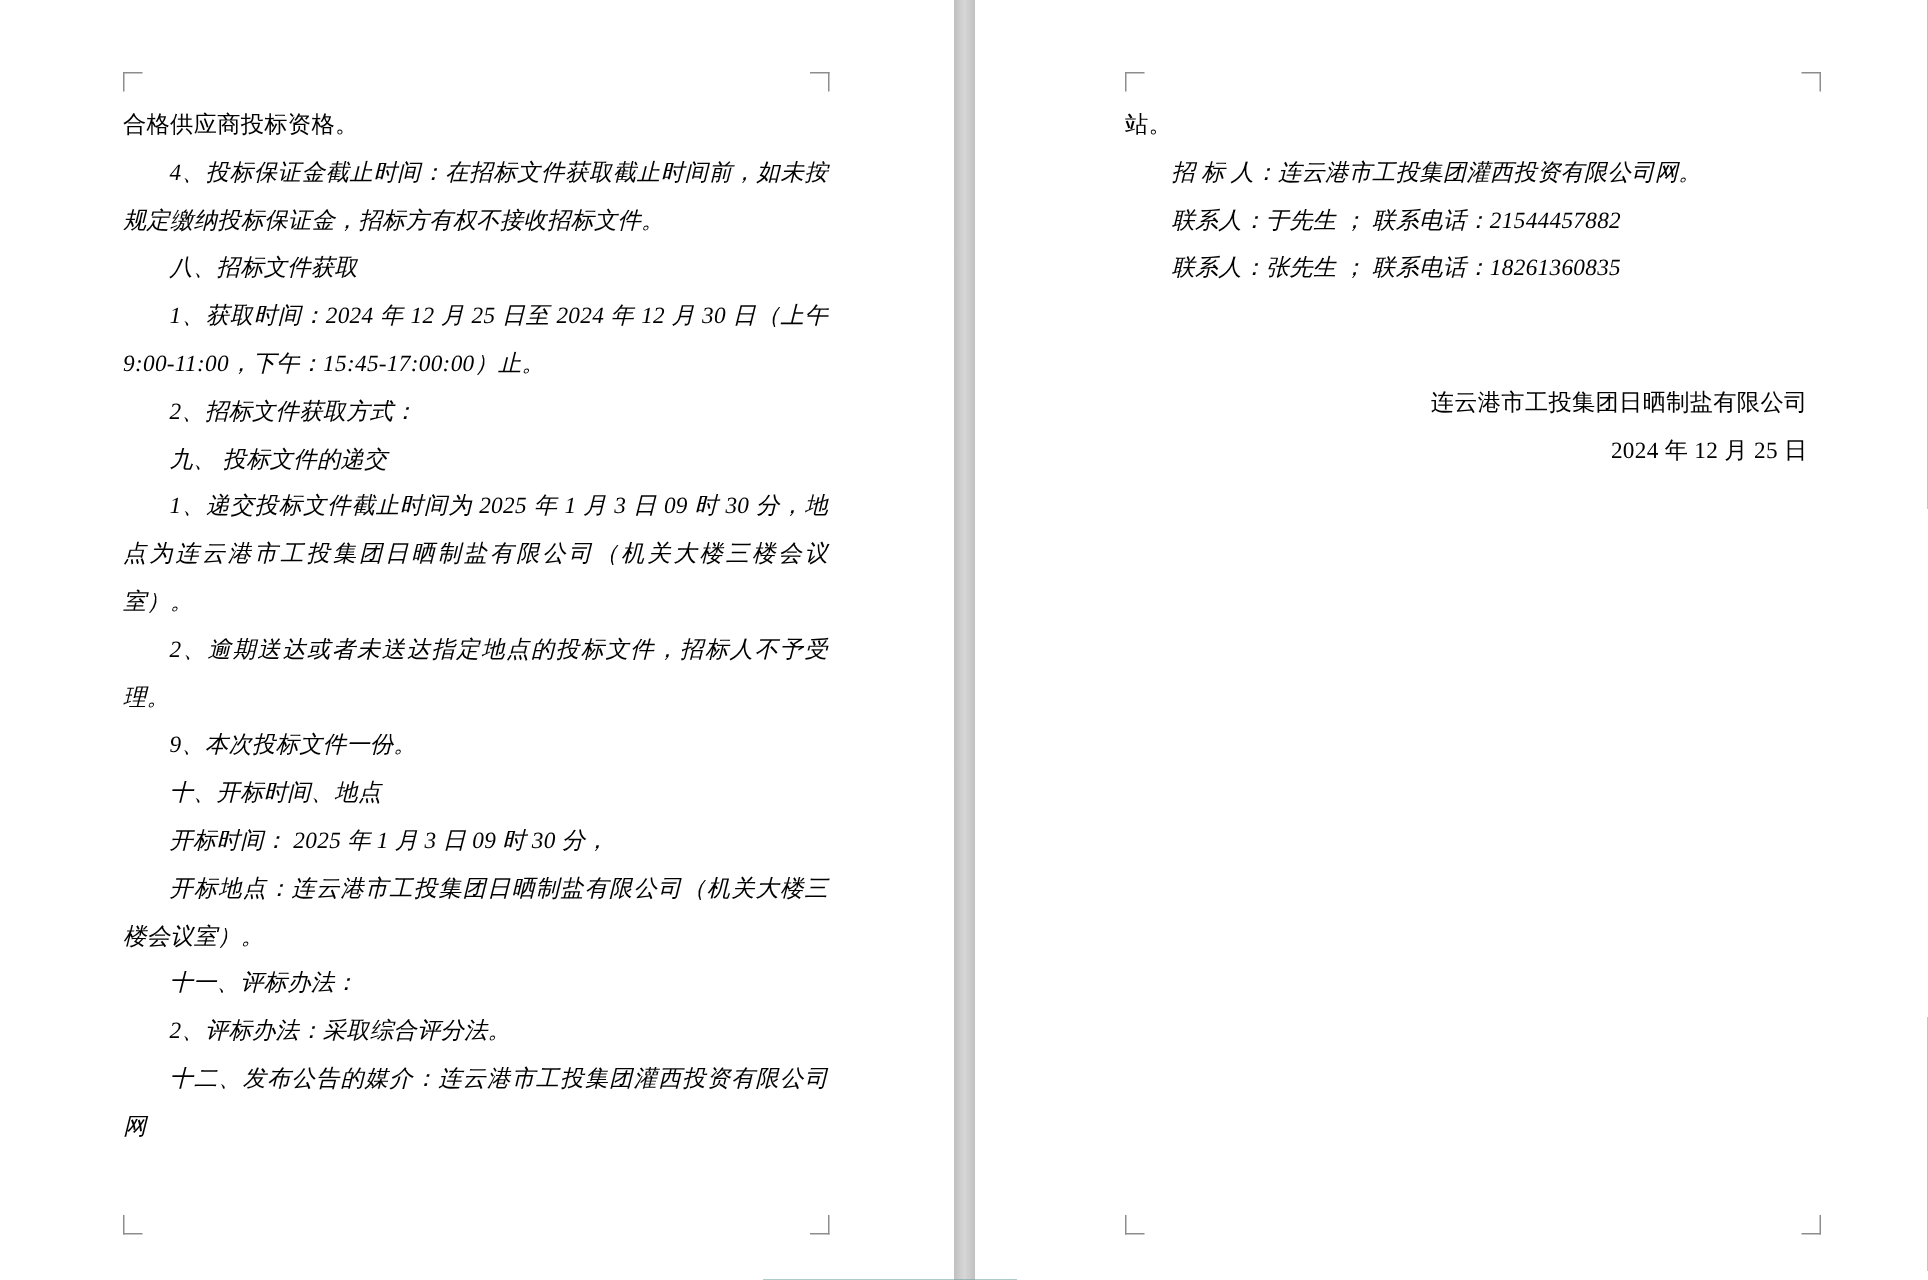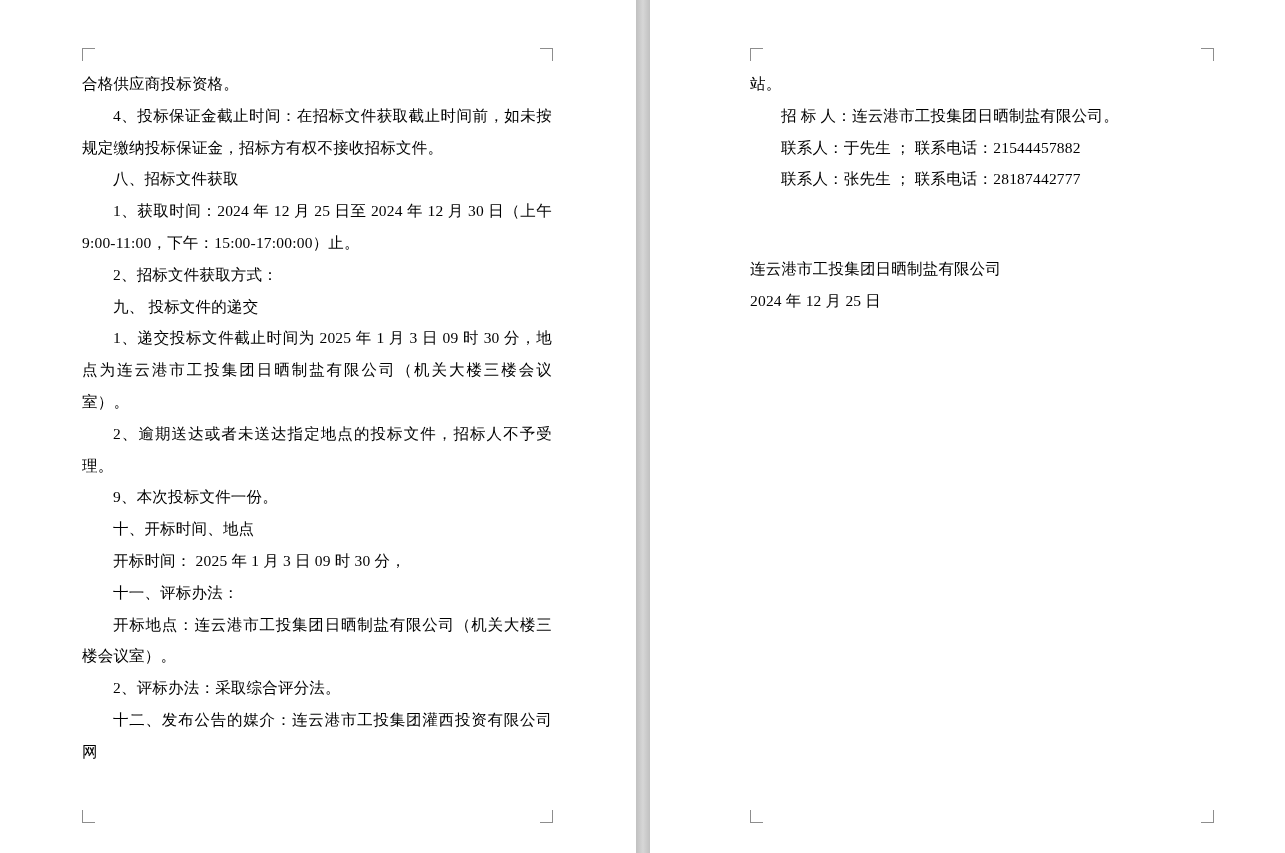--- a/index.html
+++ b/index.html
@@ -79,27 +79,28 @@
   .page-right .content.inner {
     left: 0;
   }
   p {
     margin: 0;
     text-align: justify;
     text-justify: inter-ideograph;
   }
   .indent {
     text-indent: 2em;
+    font-style: italic;
   }
   .sig {
     margin-top: 58px;
     text-align: center;
     width: 400px;
   }
-  .sig p { text-align: left; }
+  .sig p { text-align: right; }
   .scroll-shadow-left {
     position: absolute;
     left: 636px;
     top: 0;
     width: 7px;
     height: 853px;
     background: linear-gradient(to right, rgba(0,0,0,0.10), rgba(0,0,0,0));
   }
   .scroll-shadow-right {
     position: absolute;
@@ -117,47 +118,47 @@
 
   <div class="page page-left">
     <div class="mark tl"></div>
     <div class="mark tr"></div>
     <div class="mark bl"></div>
     <div class="mark br"></div>
     <div class="content">
       <p>合格供应商投标资格。</p>
       <p class="indent">4、投标保证金截止时间：在招标文件获取截止时间前，如未按规定缴纳投标保证金，招标方有权不接收招标文件。</p>
       <p class="indent">八、招标文件获取</p>
-      <p class="indent">1、获取时间：2024 年 12 月 25 日至 2024 年 12 月 30 日（上午 9:00-11:00，下午：15:00-17:00:00）止。</p>
+      <p class="indent">1、获取时间：2024 年 12 月 25 日至 2024 年 12 月 30 日（上午 9:00-11:00，下午：15:45-17:00:00）止。</p>
       <p class="indent">2、招标文件获取方式：</p>
       <p class="indent">九、 投标文件的递交</p>
       <p class="indent">1、递交投标文件截止时间为 2025 年 1 月 3 日 09 时 30 分，地点为连云港市工投集团日晒制盐有限公司（机关大楼三楼会议室）。</p>
       <p class="indent">2、逾期送达或者未送达指定地点的投标文件，招标人不予受理。</p>
       <p class="indent">9、本次投标文件一份。</p>
       <p class="indent">十、开标时间、地点</p>
       <p class="indent">开标时间： 2025 年 1 月 3 日 09 时 30 分，</p>
+      <p class="indent">开标地点：连云港市工投集团日晒制盐有限公司（机关大楼三楼会议室）。</p>
       <p class="indent">十一、评标办法：</p>
-      <p class="indent">开标地点：连云港市工投集团日晒制盐有限公司（机关大楼三楼会议室）。</p>
       <p class="indent">2、评标办法：采取综合评分法。</p>
       <p class="indent">十二、发布公告的媒介：连云港市工投集团灌西投资有限公司网</p>
     </div>
   </div>
 
   <div class="gap"></div>
 
   <div class="page page-right">
     <div class="mark tl" style="left:100px;"></div>
     <div class="mark tr" style="left:551px;"></div>
     <div class="mark bl" style="left:100px;"></div>
     <div class="mark br" style="left:551px;"></div>
     <div class="content inner" style="left:100px;width:455px;">
       <p>站。</p>
-      <p class="indent">招 标 人：连云港市工投集团日晒制盐有限公司。</p>
+      <p class="indent">招 标 人：连云港市工投集团灌西投资有限公司网。</p>
       <p class="indent">联系人：于先生 ；    联系电话：21544457882</p>
-      <p class="indent">联系人：张先生 ；    联系电话：28187442777</p>
+      <p class="indent">联系人：张先生 ；    联系电话：18261360835</p>
       <div class="sig" style="width:455px;">
         <p>连云港市工投集团日晒制盐有限公司</p>
         <p>2024 年 12 月 25 日</p>
       </div>
     </div>
   </div>
 
   <div class="scroll-shadow-left"></div>
   <div class="scroll-shadow-right"></div>
 </div>

